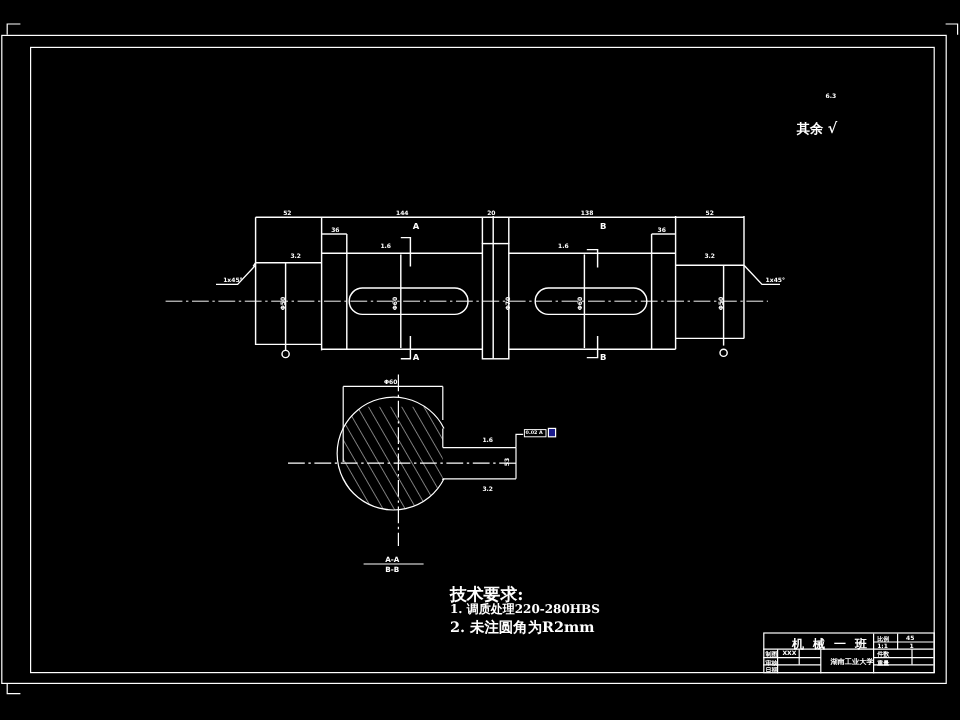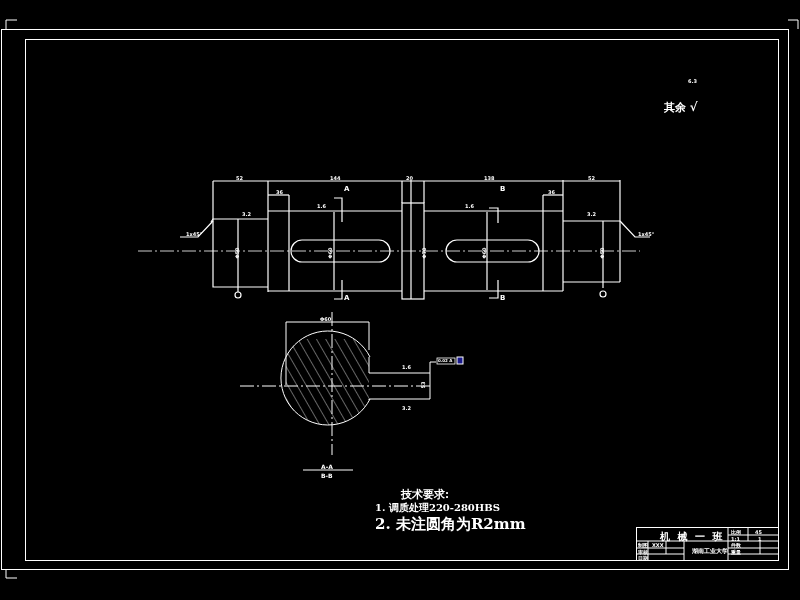--- a/index.html
+++ b/index.html
@@ -154,23 +154,23 @@
 <div class="tiny" style="left:596px;top:250px;transform:rotate(-90deg);">Φ50</div>
 
 <div class="tiny" style="left:320px;top:316px;">Φ60</div>
 <div class="tiny" style="left:402px;top:364px;">1.6</div>
 <div class="tiny" style="left:402px;top:405px;">3.2</div>
 <div class="tiny" style="left:420px;top:382px;transform:rotate(-90deg);">53</div>
 <div class="tiny" style="left:438px;top:358px;font-size:4px;">0.02 A</div>
 <div class="tiny" style="left:321px;top:463px;font-size:6px;">A-A</div>
 <div class="tiny" style="left:321px;top:472px;font-size:6px;">B-B</div>
 
-<div class="lbl" style="left:375px;top:487px;font-size:11px;margin-left:26px;">技术要求:</div>
+<div class="lbl" style="left:375px;top:487px;font-size:14px;">技术要求:</div>
 <div class="lbl" style="left:375px;top:501px;font-size:10px;text-align:center;">1. 调质处理220-280HBS</div>
-<div class="lbl" style="left:375px;top:515px;font-size:15px;">2. 未注圆角为R2mm</div>
+<div class="lbl" style="left:375px;top:515px;font-size:12px;">2. 未注圆角为R2mm</div>
 
 <div class="tiny" style="left:660px;top:530px;font-size:10px;letter-spacing:2px;">机 械 一 班</div>
 <div class="tiny" style="left:731px;top:529px;">比例</div>
 <div class="tiny" style="left:731px;top:536px;">1:1</div>
 <div class="tiny" style="left:755px;top:529px;">45</div>
 <div class="tiny" style="left:758px;top:536px;">1</div>
 <div class="tiny" style="left:731px;top:542px;">件数</div>
 <div class="tiny" style="left:731px;top:549px;">重量</div>
 <div class="tiny" style="left:638px;top:542px;">制图</div>
 <div class="tiny" style="left:638px;top:549px;">审核</div>

